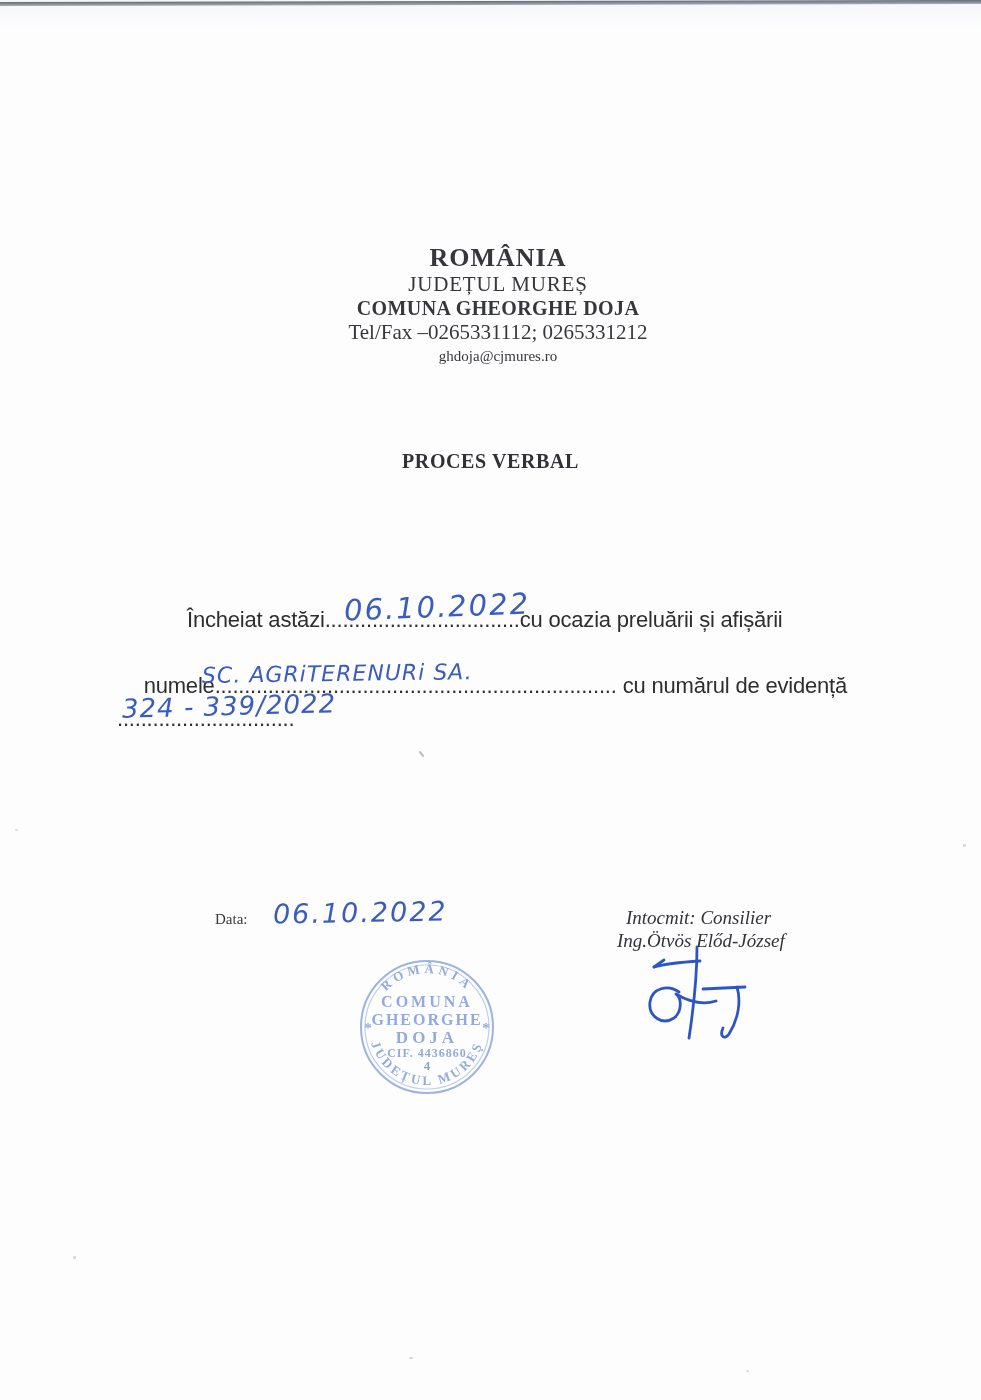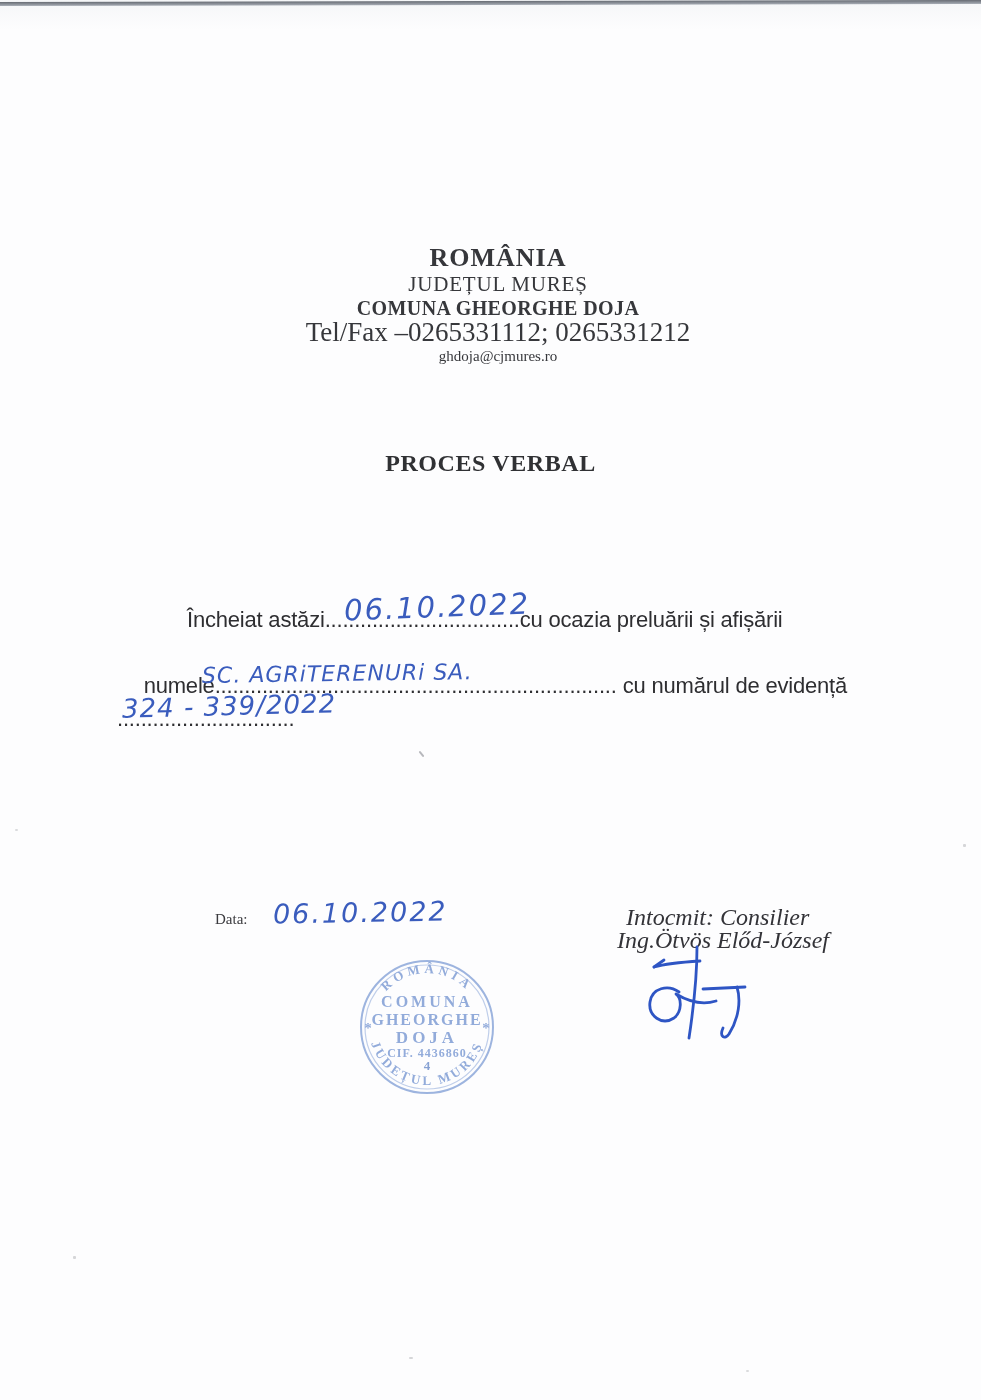--- a/index.html
+++ b/index.html
@@ -13,26 +13,26 @@
     position:absolute; top:2px; left:0; width:100%; height:4px;
     background:linear-gradient(to bottom,#4e535c,#9aa0aa);
     transform:rotate(-0.12deg); transform-origin:left center;
     filter:blur(0.4px); opacity:.85;
   }
   
   .header { position:absolute; top:244px; left:15px; right:0; text-align:center; color:#36373b; }
   .hdr-country { font-size:26px; font-weight:bold; letter-spacing:1px; line-height:28px; }
   .hdr-county  { font-size:21px; line-height:24px; letter-spacing:0.8px; }
   .hdr-commune { font-size:20px; font-weight:bold; line-height:24px; letter-spacing:0.4px; }
-  .hdr-telfax  { font-size:27px; line-height:24px; }
+  .hdr-telfax  { font-size:21px; line-height:24px; }
   .hdr-email   { font-size:15px; line-height:24px; }
   
   .doc-title {
     position:absolute; top:450px; left:0; width:100%; text-align:center;
-    font-size:24px; font-weight:bold; letter-spacing:0.6px; color:#303134;
+    font-size:20px; font-weight:bold; letter-spacing:0.6px; color:#303134;
   }
   
   .para-line {
     position:absolute; left:117px; width:730px;
     font-family:"Liberation Sans", sans-serif; font-size:22px;
     letter-spacing:-0.2px; color:#2e2e31; white-space:nowrap;
   }
   .l1 { top:607px; }
   .l1 .indent { display:inline-block; width:70px; }
   .l2 { top:640px; white-space:normal; text-align:justify; text-align-last:justify; }
@@ -43,21 +43,21 @@
   .hw {
     position:absolute; font-family:"DejaVu Sans", sans-serif; font-style:italic;
     color:#3a5cbd; white-space:nowrap;
   }
   .hw-date1 { left:344px; top:590px; font-size:29px; letter-spacing:2px; transform:rotate(-2.2deg); }
   .hw-name  { left:202px; top:661px; font-size:22px; letter-spacing:1px; transform:rotate(-0.8deg); }
   .hw-reg   { left:122px; top:691px; font-size:26px; letter-spacing:1px; transform:rotate(-1.5deg); }
   .hw-date2 { left:273px; top:897px; font-size:27px; letter-spacing:2px; transform:rotate(-1deg); }
   
   .date-label { position:absolute; left:215px; top:911px; font-size:15px; color:#3a3a3e; }
-  .prepared   { position:absolute; left:617px; top:906px; font-size:24px; font-style:italic; color:#333338; line-height:23px; }
+  .prepared   { position:absolute; left:617px; top:906px; font-size:19px; font-style:italic; color:#333338; line-height:23px; }
   .prepared .line1 { margin-left:9px; }
   
   .signature { position:absolute; left:640px; top:938px; }
   .stamp { position:absolute; left:351px; top:951px; filter:blur(0.3px); opacity:.92; }
   
   .speck { position:absolute; background:#8a8d93; border-radius:1px; opacity:.55; }
   .speck-apostrophe { left:418px; top:753px; width:7px; height:2px; transform:rotate(52deg); background:#7d8086; }
   .speck-a { left:963px; top:844px; width:3px; height:3px; opacity:.35; }
   .speck-b { left:15px;  top:829px; width:3px; height:2px; opacity:.3; }
   .speck-c { left:73px;  top:1256px; width:3px; height:3px; opacity:.35; }

